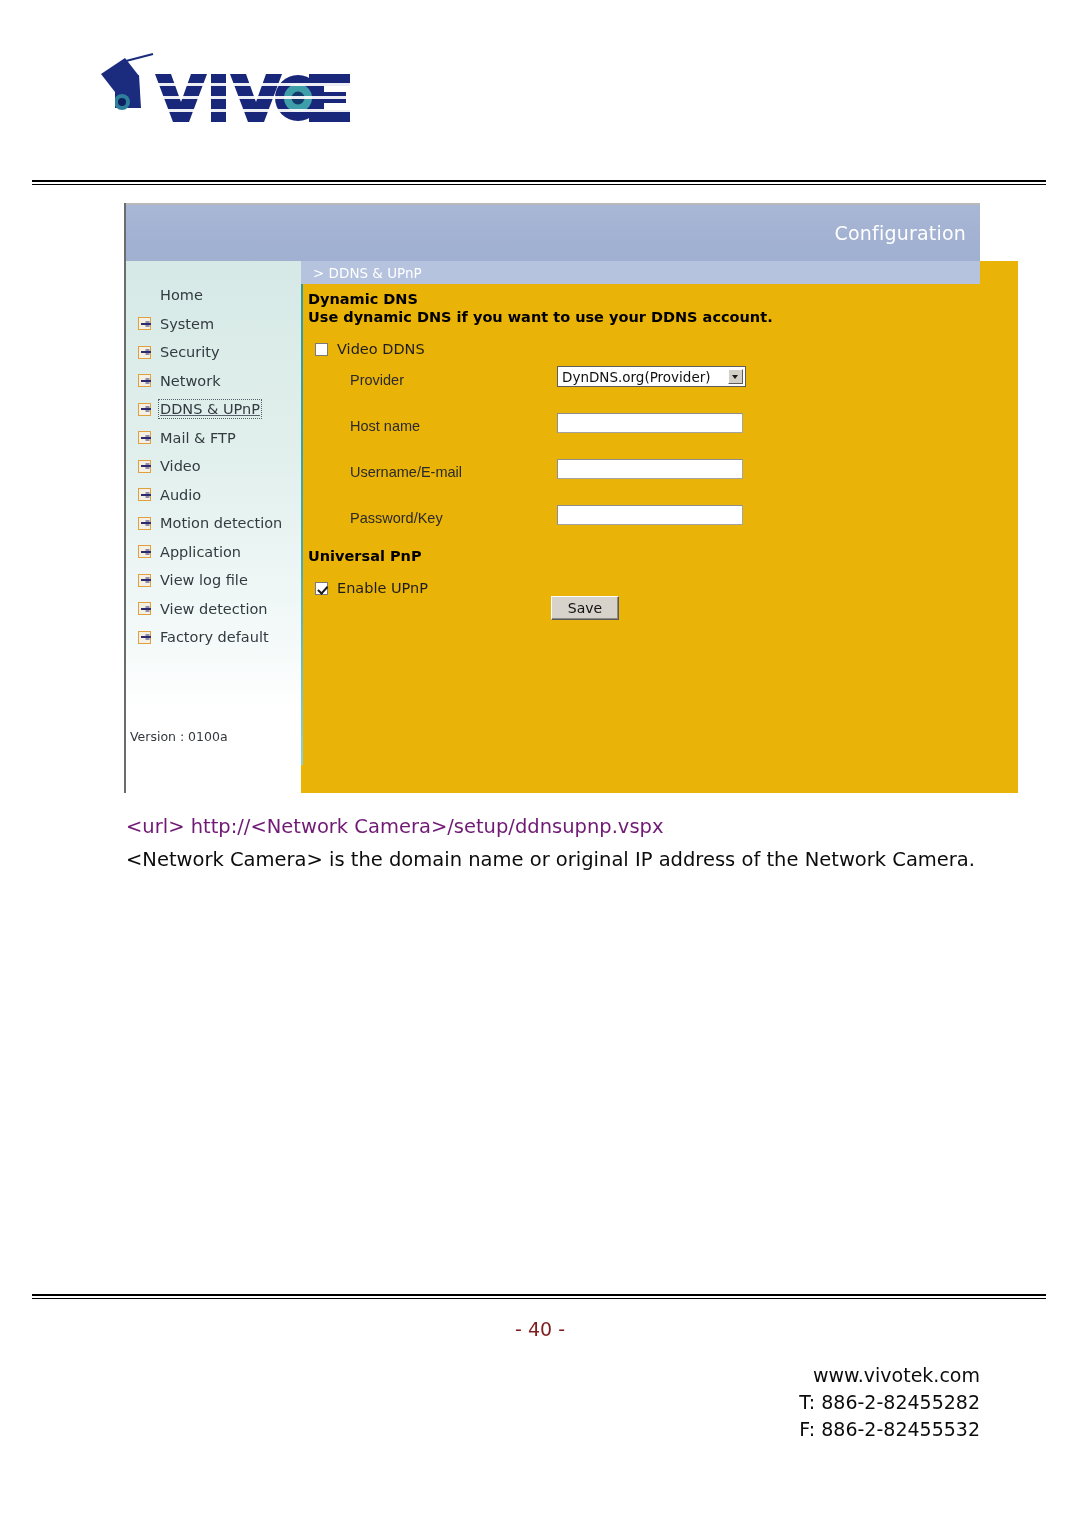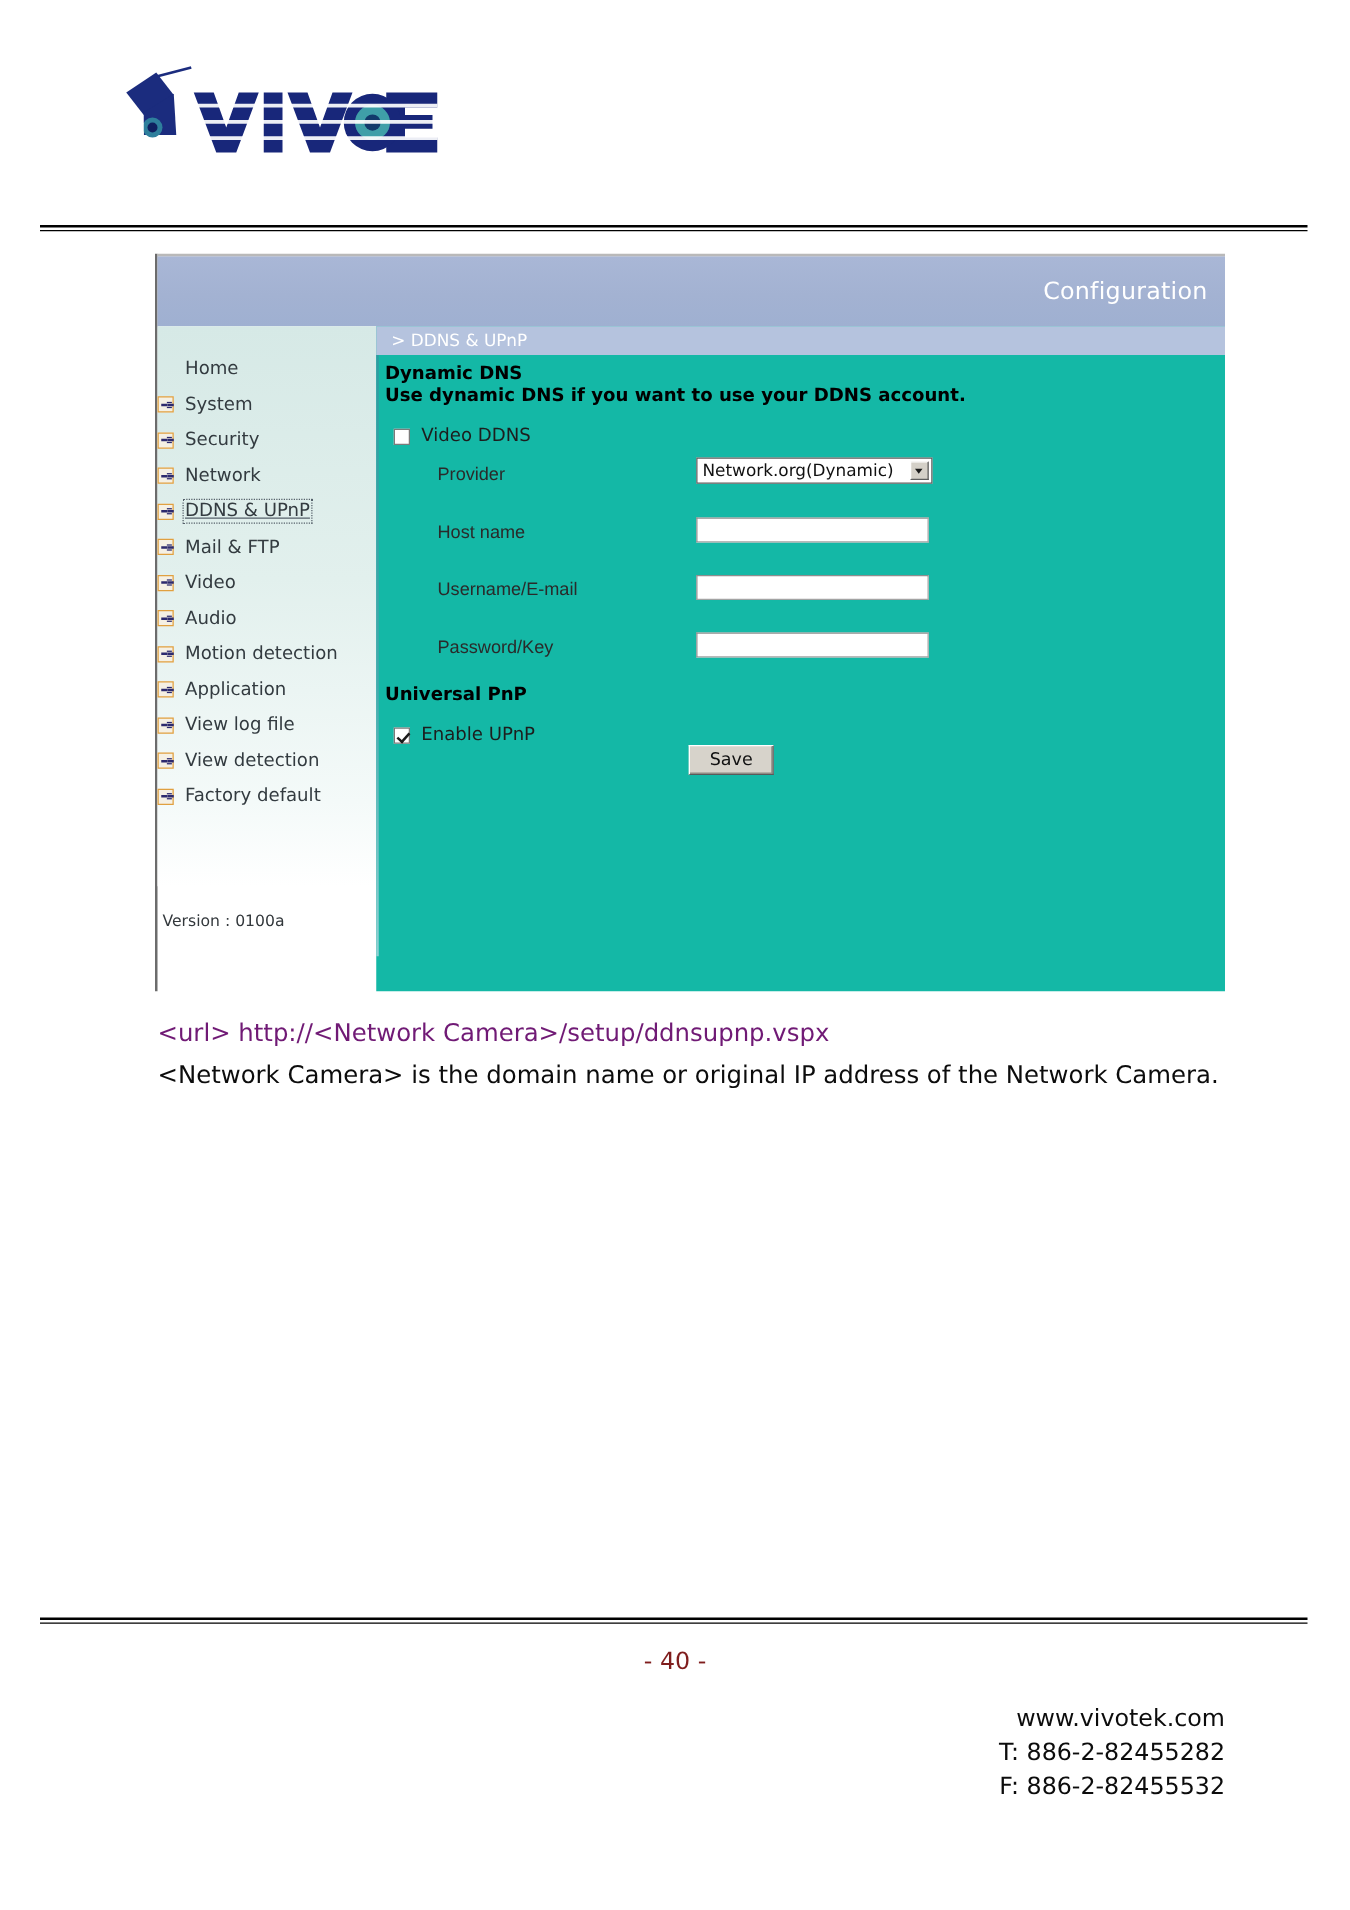--- a/index.html
+++ b/index.html
@@ -98,20 +98,21 @@
     position: absolute;
     left: 0;
     top: 20px;
     width: 175px;
   }
   .menu-item {
     position: relative;
     height: 28.5px;
     display: flex;
     align-items: center;
+    padding-left: 12px;
     box-sizing: border-box;
   }
   .menu-icon {
     width: 13px;
     height: 13px;
     flex: 0 0 13px;
     border: 1px solid #e0a040;
     background: #f5f0e4;
     margin-right: 9px;
     position: relative;
@@ -157,21 +158,22 @@
     font-family: "DejaVu Sans", "Liberation Sans", sans-serif;
   }
 
   
   .content {
     position: absolute;
     left: 177px;
     top: 58px;
     width: 679px;
     height: 532px;
-    background: #14b8a6;
+    background: #eab308;
+    padding-left: 38px;
   }
   .breadcrumb {
     position: absolute;
     left: 0;
     top: 0;
     width: 679px;
     height: 23px;
     background: #b5c3de;
   }
   .breadcrumb-text {
@@ -517,21 +519,21 @@
 
       <div class="check-row">
         <span class="cbox"></span>
         <span class="check-label">Video DDNS</span>
       </div>
 
       <div class="field-row">
         <span class="field-label">Provider</span>
         <span class="field-control">
           <span class="sel">
-            <span class="sel-value">Network.org(Dynamic)</span>
+            <span class="sel-value">DynDNS.org(Provider)</span>
             <span class="sel-arrow"></span>
           </span>
         </span>
       </div>
 
       <div class="field-row">
         <span class="field-label">Host name</span>
         <span class="field-control">
           <input class="txt" type="text" value="" style="">
         </span>

